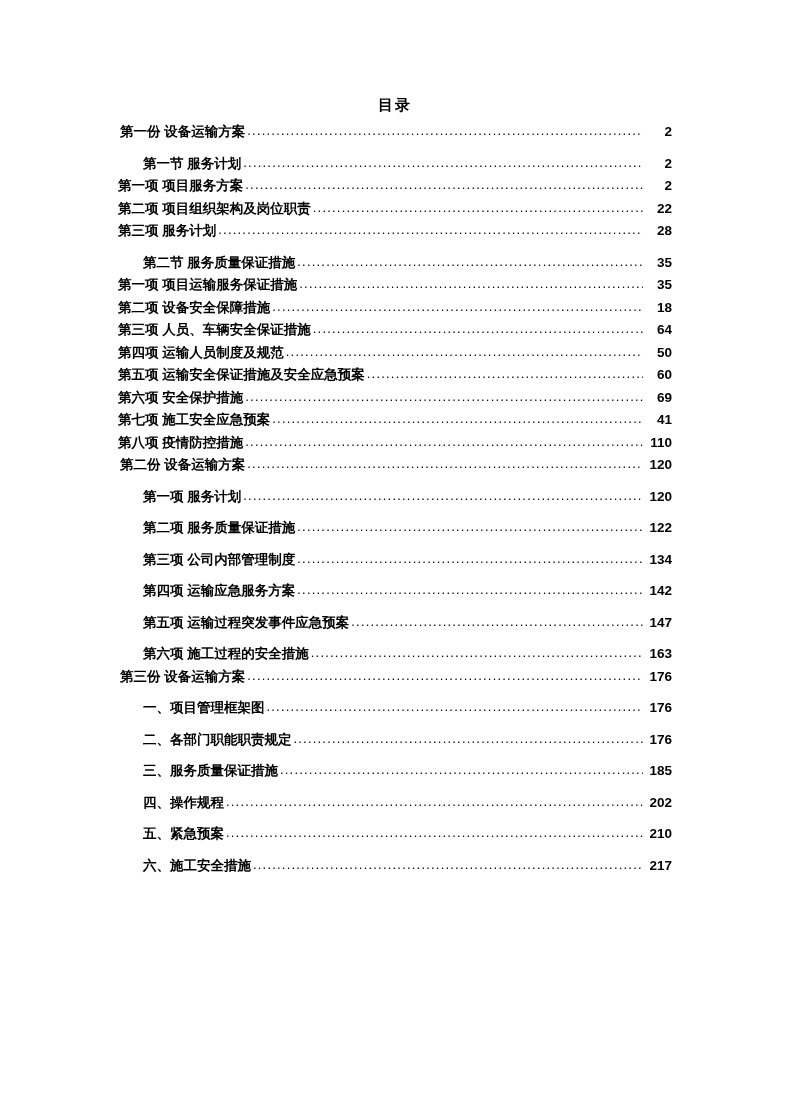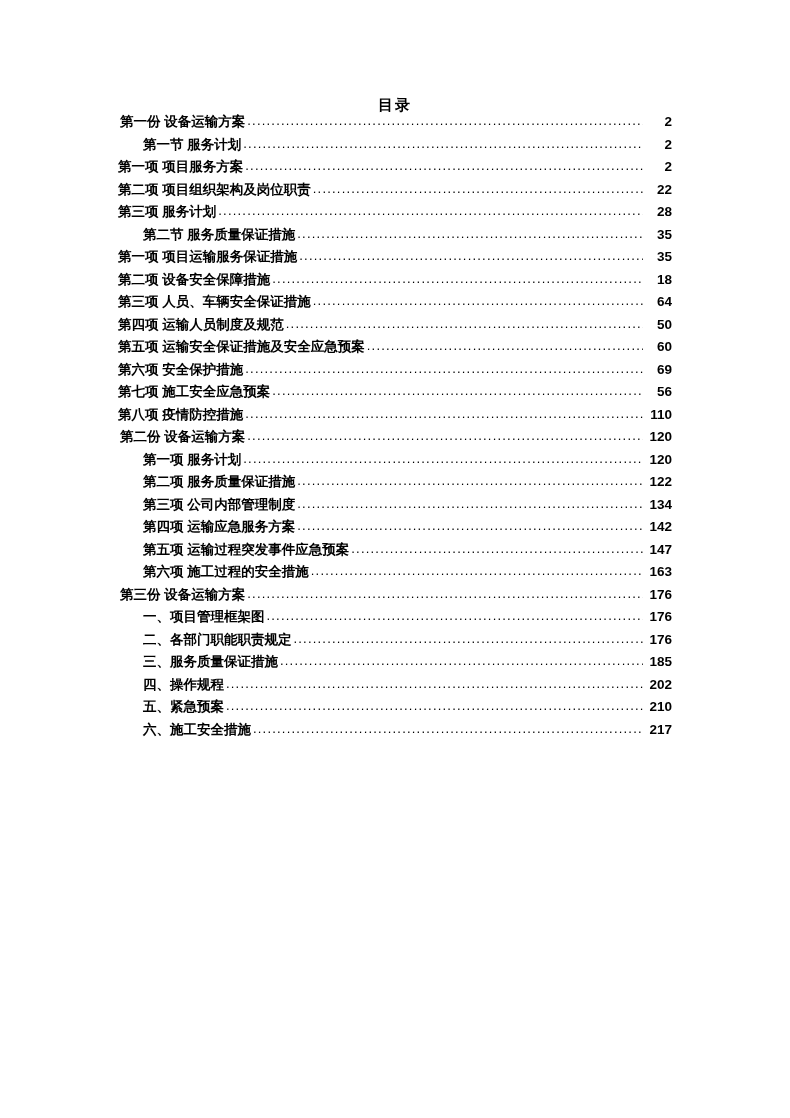--- a/index.html
+++ b/index.html
@@ -21,21 +21,21 @@
     height: 1118px;
     box-sizing: border-box;
     padding: 0;
   }
   .toc-title {
     text-align: center;
     font-size: 15px;
     font-weight: bold;
     letter-spacing: 2px;
     margin-top: 96px;
-    margin-bottom: 0;
+    margin-bottom: 10px;
   }
   .toc-list {
     margin: 0;
     padding: 0;
     list-style: none;
   }
   .toc-entry {
     display: flex;
     align-items: baseline;
     font-size: 13.5px;
@@ -63,21 +63,21 @@
     top: -1px;
   }
   .toc-entry .pg {
     flex: 0 0 auto;
     text-align: right;
     min-width: 26px;
     font-weight: bold;
   }
   
   .lvl0 { padding-left: 120px; }
-  .lvl1 { padding-left: 143px; }
+  .lvl1 { padding-left: 143px; margin-top: 18px; }
   .lvl2 { padding-left: 118px; }
 </style>
 </head>
 <body>
 
 <div class="page">
 
   <div class="toc-title">目录</div>
 
   <div class="toc-list" id="toc-list">
@@ -137,21 +137,21 @@
         <span class="pg">60</span>
       </div>
       <div class="toc-entry lvl2">
         <span class="lbl">第六项   安全保护措施</span>
         <span class="dots">.........................................................................................</span>
         <span class="pg">69</span>
       </div>
       <div class="toc-entry lvl2">
         <span class="lbl">第七项   施工安全应急预案</span>
         <span class="dots">.........................................................................................</span>
-        <span class="pg">56</span>
+        <span class="pg">41</span>
       </div>
       <div class="toc-entry lvl2">
         <span class="lbl">第八项   疫情防控措施</span>
         <span class="dots">.........................................................................................</span>
         <span class="pg">110</span>
       </div>
       <div class="toc-entry lvl0">
         <span class="lbl">第二份   设备运输方案</span>
         <span class="dots">.........................................................................................</span>
         <span class="pg">120</span>

